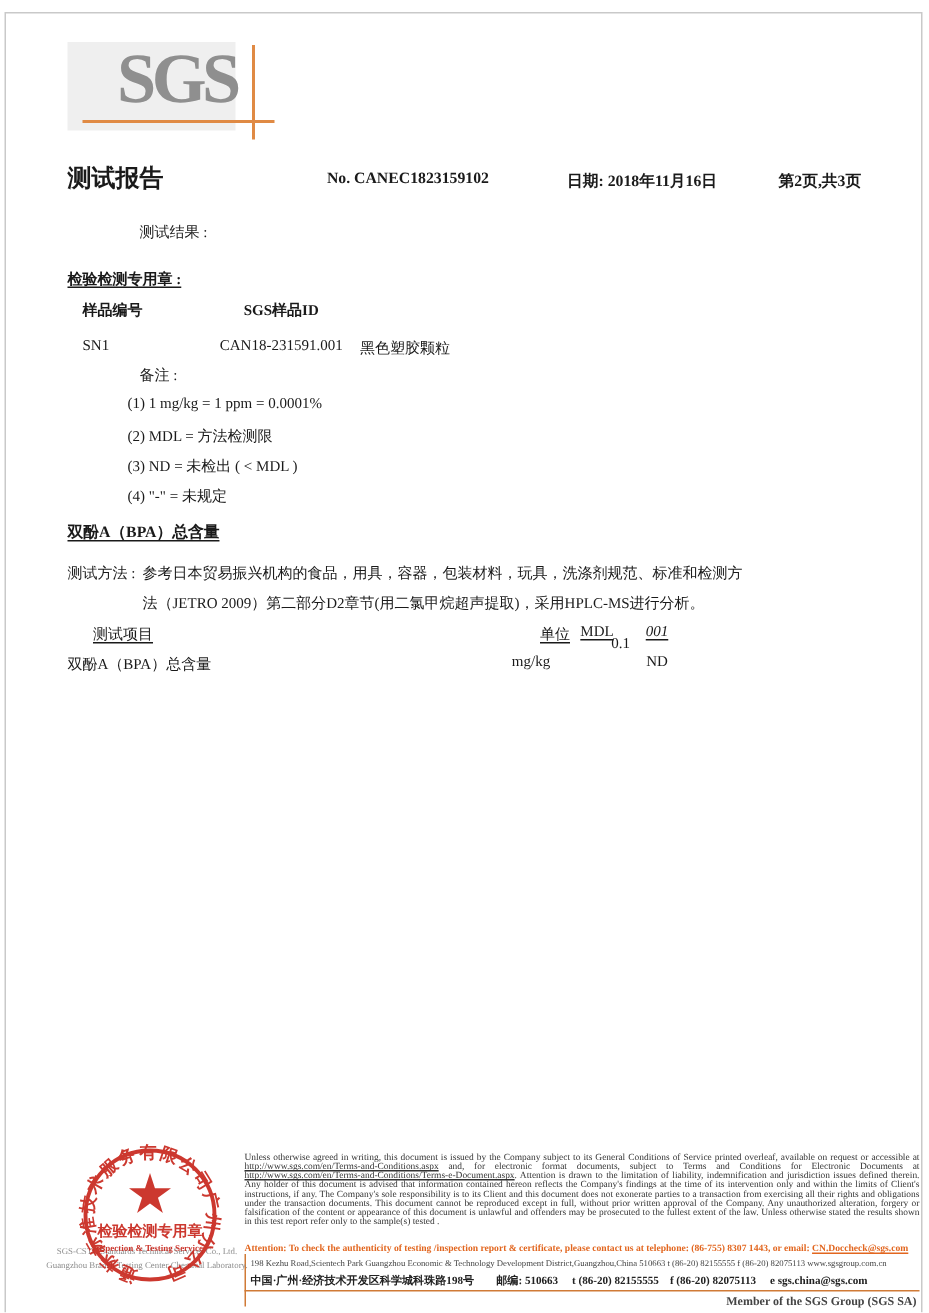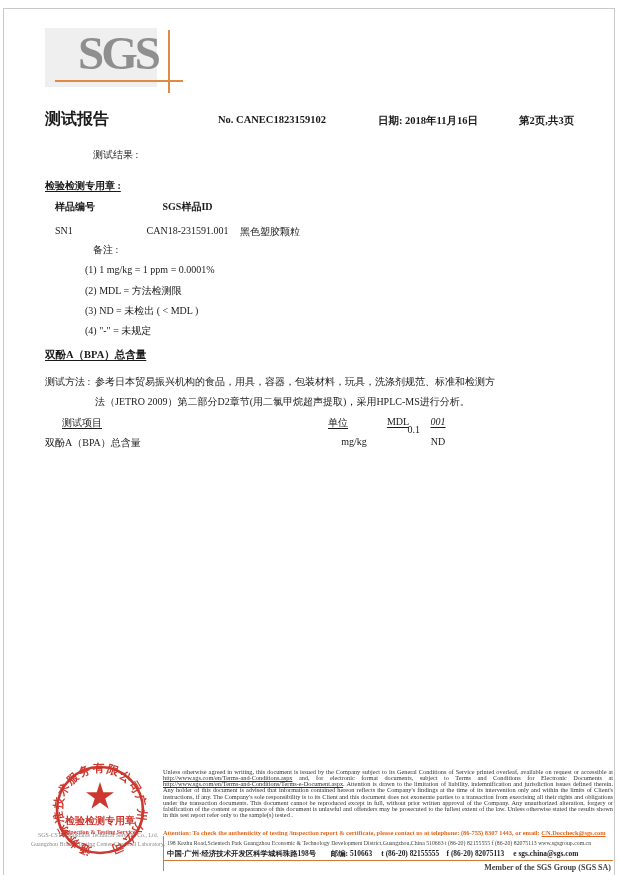--- a/index.html
+++ b/index.html
@@ -41,21 +41,21 @@
   .bpa-heading { position:absolute; left:45px; top:348px; font-size:10.5px; font-weight:bold;
                  text-decoration:underline; text-underline-offset:2px; }
 
   .method-label { position:absolute; left:45px; top:375px; font-size:10px; }
   .method-line { position:absolute; left:95px; width:500px; font-size:10px; }
 
   
   .rt { position:absolute; font-size:10px; }
   .rt-underline { text-decoration:underline; text-underline-offset:2px; }
   .rt-item-h { left:62px; top:416px;text-align:right; }
-  .rt-unit-h { left:328px; top:416px; width:52px; text-align:left; }
+  .rt-unit-h { left:328px; top:416px; width:52px; text-align:right; }
   .rt-mdl-h  { left:376px; top:416px; width:44px; text-align:center; }
   .rt-001-h  { left:418px; top:416px; width:40px; text-align:center; font-style:italic; }
   .rt-item-v { left:45px;  top:436px; }
   .rt-unit-v { left:328px; top:436px; width:52px; text-align:center; }
   .rt-mdl-v  { left:376px; top:424px; width:44px; text-align:right; }
   .rt-001-v  { left:418px; top:436px; width:40px; text-align:center; }
 
   
   .legal { position:absolute; left:163px; top:769px; width:450px; font-size:6.3px;
            line-height:6.15px; text-align:justify; color:#333; letter-spacing:0; }

